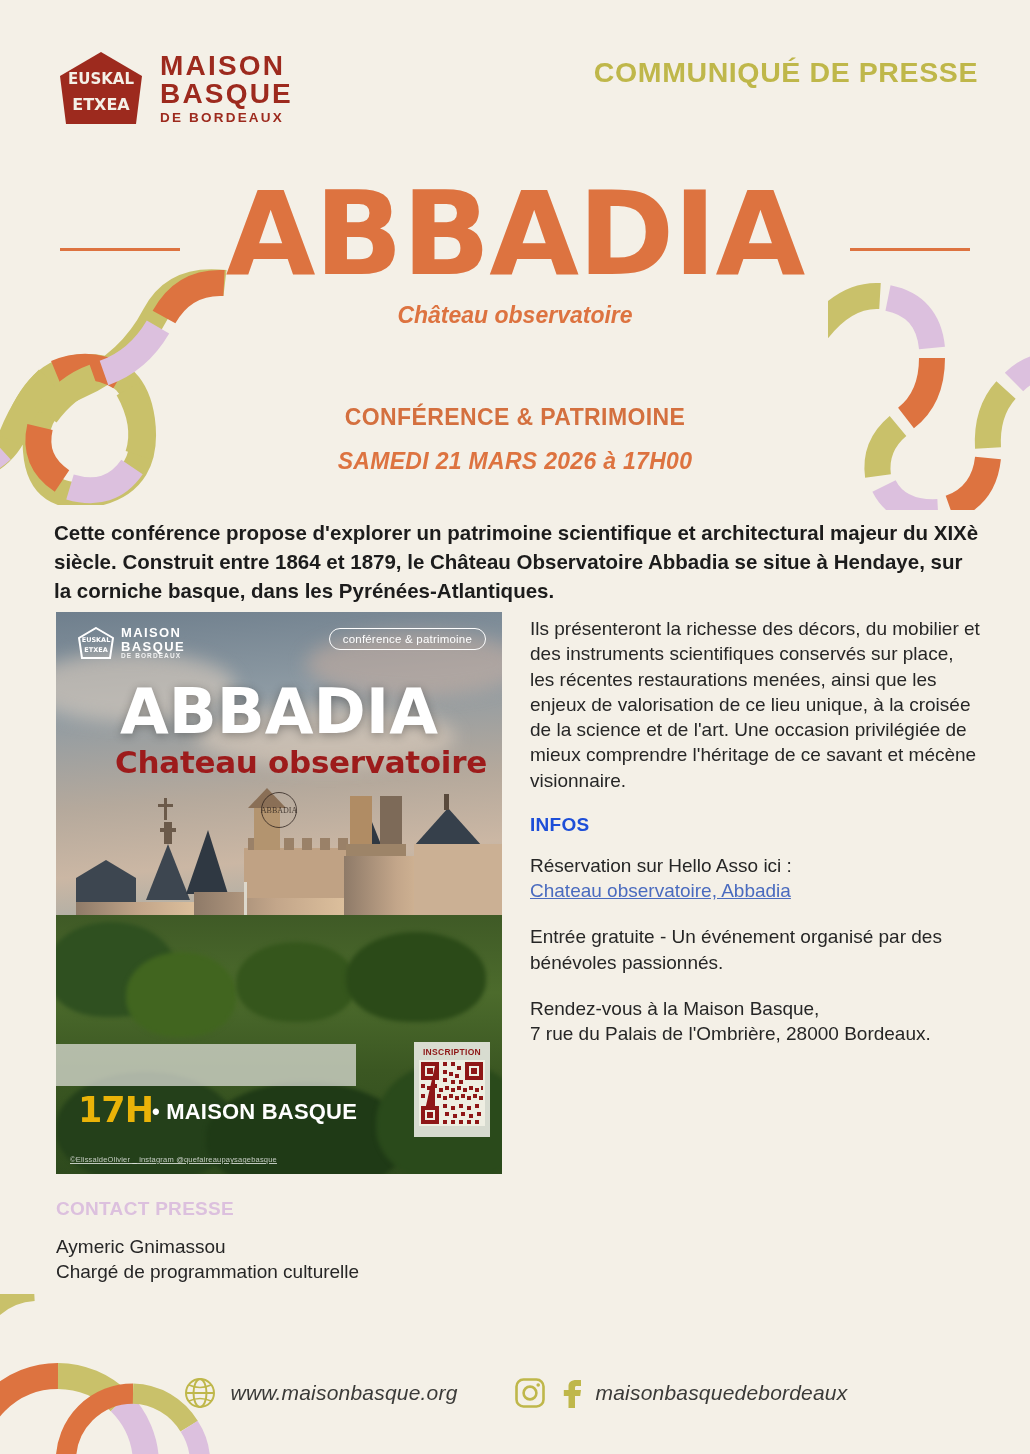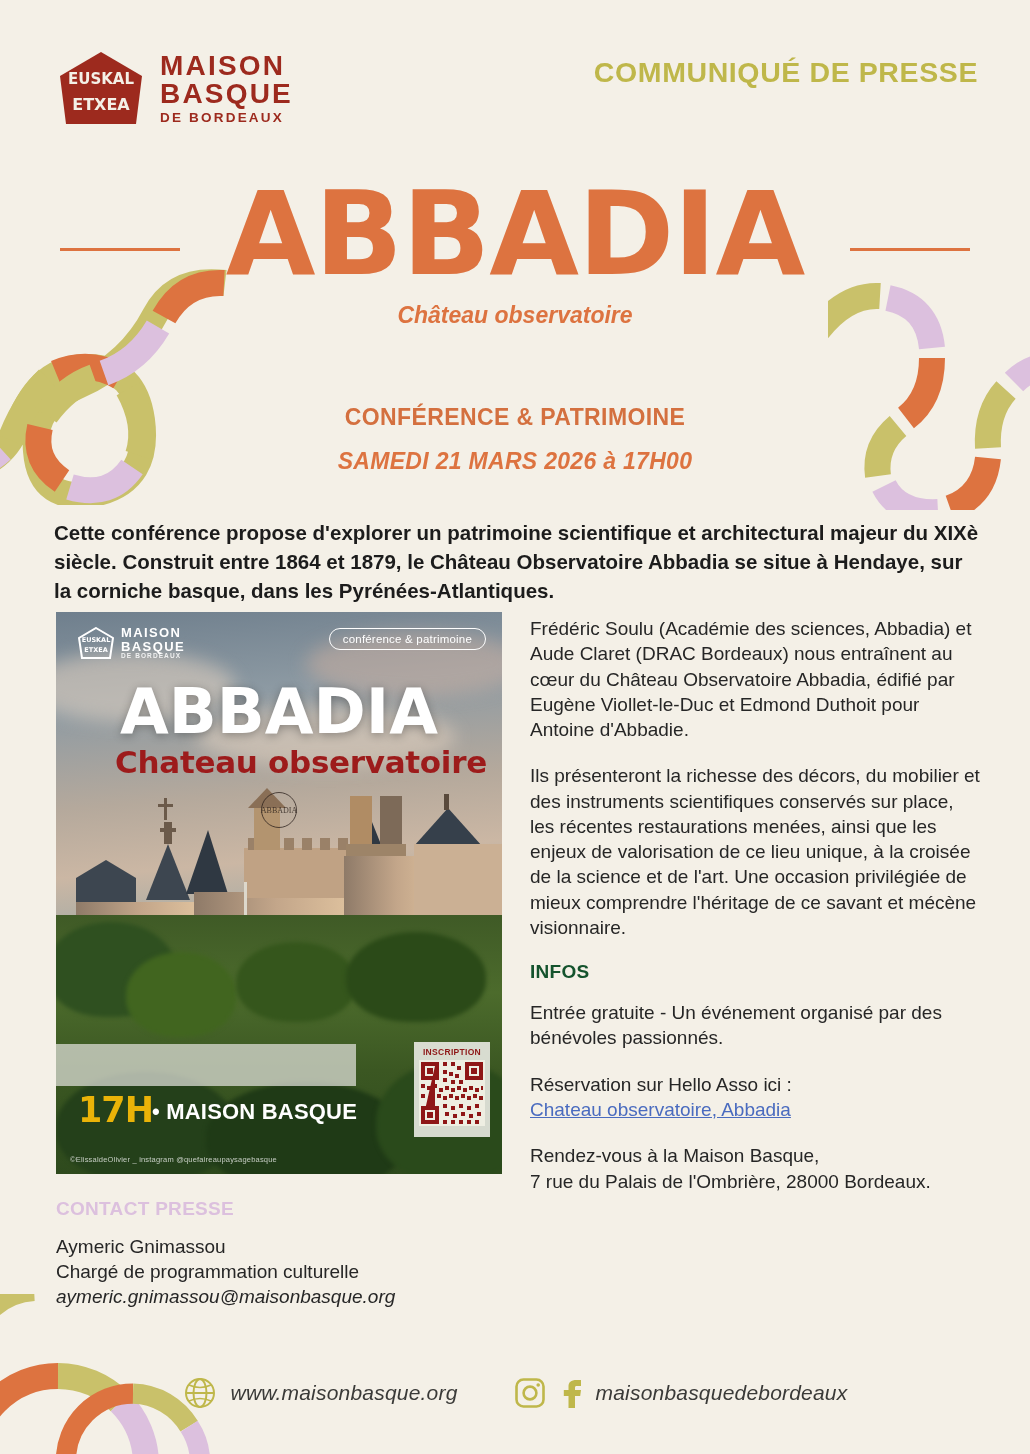--- a/index.html
+++ b/index.html
@@ -116,27 +116,27 @@
     font-size: 22px; font-weight: 700; color: #fff; letter-spacing: .2px;
   }
   .p-qrbox {
     position: absolute; right: 12px; top: 430px; width: 76px; height: 95px;
     background: rgba(238,238,232,.88); padding: 5px 4px; text-align: center;
   }
   .p-qrlabel { font-size: 8.5px; font-weight: 800; color: #8E1616; letter-spacing: .3px; }
   .p-qr { width: 66px; height: 66px; margin: 3px auto 0; }
   .p-credit {
     position: absolute; left: 14px; bottom: 10px;
-    font-size: 7.5px; color: rgba(255,255,255,.72); letter-spacing: .2px;
+    font-size: 7.5px; color: rgba(255,255,255,.72); letter-spacing: .2px; text-decoration: underline;
   }
 
   
   .rcol { position: absolute; left: 530px; top: 616px; width: 452px; }
   .rcol p { font-size: 19px; line-height: 1.33; color: #262626; margin-bottom: 21px; }
-  .infos-h { font-size: 19px; font-weight: 800; color: #14532d; letter-spacing: .3px; margin: 3px 0 17px; }
+  .infos-h { font-size: 19px; font-weight: 800; color: #1d4ed8; letter-spacing: .3px; margin: 3px 0 17px; }
   .rlink { color: #4A6BBF; text-decoration: underline; }
 
   
   .contact { position: absolute; left: 56px; top: 1198px; width: 450px; }
   .contact-h { font-size: 19px; font-weight: 800; color: #DCC0DE; letter-spacing: .3px; margin-bottom: 14px; }
   .contact-l { font-size: 19px; line-height: 1.32; color: #262626; }
   .contact-mail { font-style: italic; }
 
   
   .footer {
@@ -382,39 +382,37 @@
         <rect x="24" y="30" width="2" height="2"></rect>
           <rect x="28" y="30" width="2" height="2"></rect>
       </g>
     </svg>
   </div>
 
   <div class="p-credit">©ElissaldeOlivier _ instagram @quefaireaupaysagebasque</div>
 </div>
 
 <div class="rcol">
-  <p>Frédéric Soulu (Académie des sciences, Abbadia) et Aude Claret (DRAC Bordeaux) nous entraînent au cœur du Château Observatoire Abbadia, édifié par Eugène Viollet-le-Duc et Edmond Duthoit pour Antoine d'Abbadie.</p>
   <p>Ils présenteront la richesse des décors, du mobilier et des instruments scientifiques conservés sur place, les récentes restaurations menées, ainsi que les enjeux de valorisation de ce lieu unique, à la croisée de la science et de l'art. Une occasion privilégiée de mieux comprendre l'héritage de ce savant et mécène visionnaire.</p>
   <div class="infos-h">INFOS</div>
-  <p>Entrée gratuite - Un événement organisé par des bénévoles passionnés.</p>
   <p>
     <span>Réservation sur Hello Asso ici :</span><br>
     <a class="rlink" href="#">Chateau observatoire, Abbadia</a>
   </p>
+  <p>Entrée gratuite - Un événement organisé par des bénévoles passionnés.</p>
   <p>
     <span>Rendez-vous à la Maison Basque,</span><br>
     <span>7 rue du Palais de l'Ombrière, 28000 Bordeaux.</span>
   </p>
 </div>
 
 <div class="contact">
   <div class="contact-h">CONTACT PRESSE</div>
   <div class="contact-l">Aymeric Gnimassou</div>
   <div class="contact-l">Chargé de programmation culturelle</div>
-  <div class="contact-l contact-mail">aymeric.gnimassou@maisonbasque.org</div>
 </div>
 
 <div class="footer">
   <svg width="34" height="34" viewBox="0 0 34 34">
     <circle cx="17" cy="17" r="14" fill="none" stroke="#BFB74A" stroke-width="2"></circle>
     <ellipse cx="17" cy="17" rx="6.5" ry="14" fill="none" stroke="#BFB74A" stroke-width="2"></ellipse>
     <line x1="3" y1="17" x2="31" y2="17" stroke="#BFB74A" stroke-width="2"></line>
     <path d="M6 9 Q17 14 28 9" fill="none" stroke="#BFB74A" stroke-width="1.6"></path>
     <path d="M6 25 Q17 20 28 25" fill="none" stroke="#BFB74A" stroke-width="1.6"></path>
   </svg>

